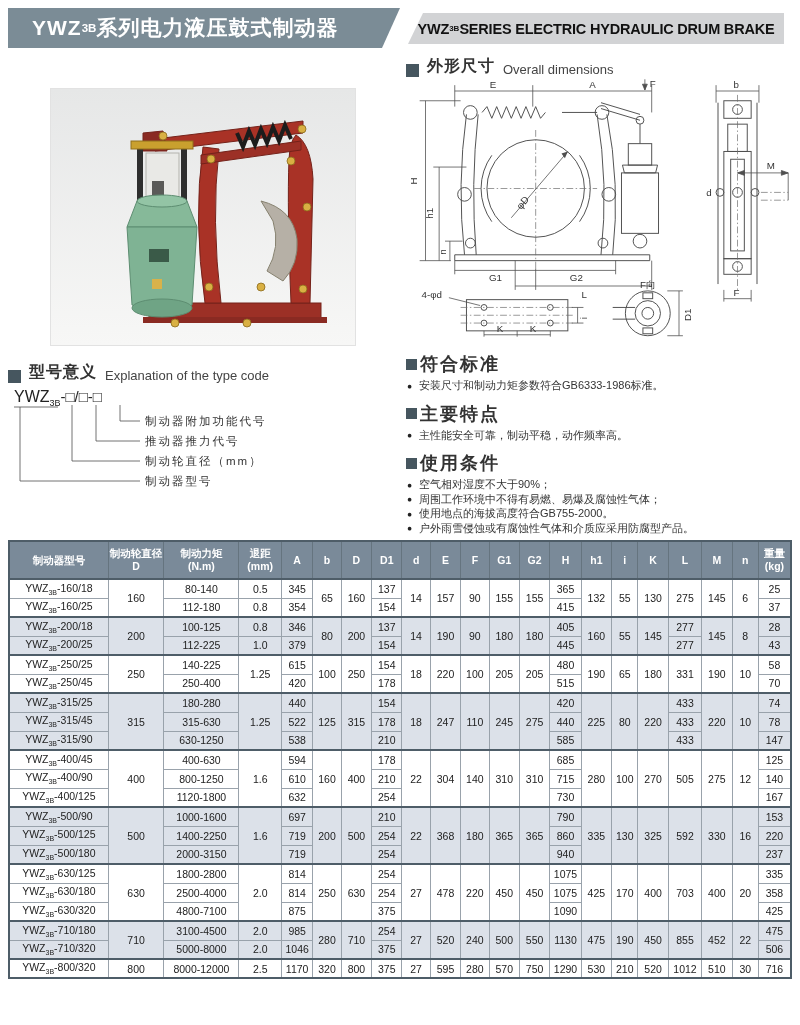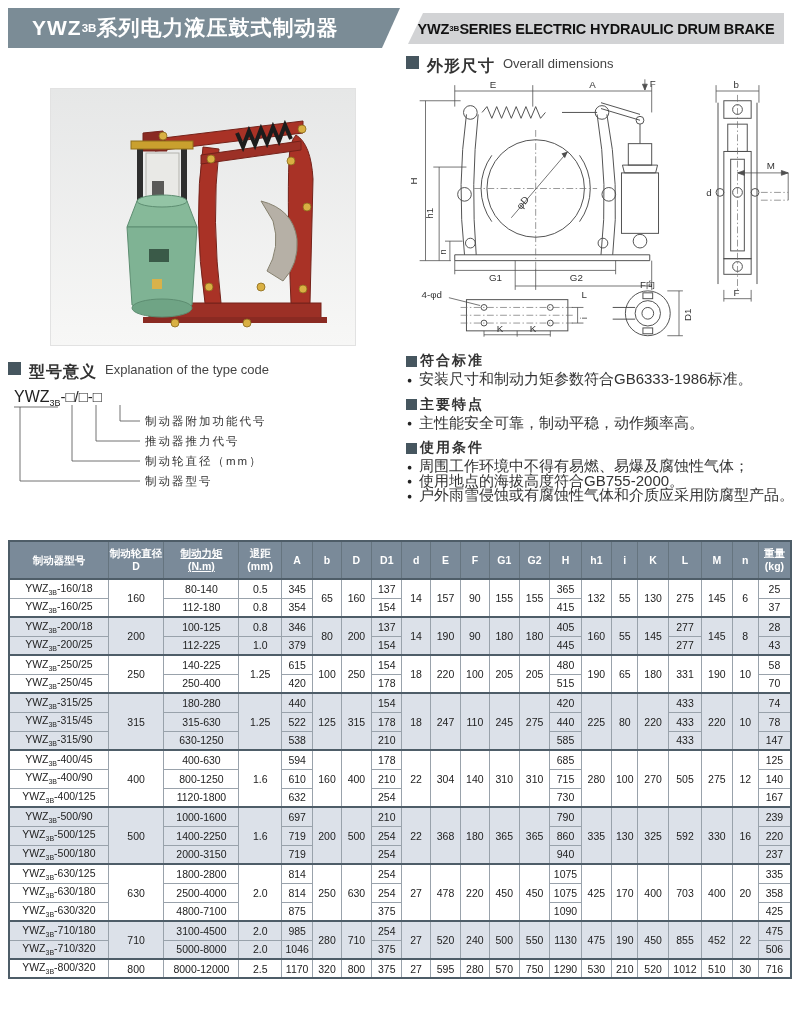--- a/index.html
+++ b/index.html
@@ -20,30 +20,30 @@
   sub.m { font-size:0.55em; vertical-align:-0.22em; letter-spacing:0; }
 
   
   .cols { display:flex; height:486px; }
   .col-l { width:394px; }
   .col-r { flex:1; padding-left:8px; }
 
   .photo-box { margin:40px 42px 0 42px; width:306px; height:258px;
     background:linear-gradient(#e6e7e7,#f7f7f6); border:1px solid #e2e2e2; }
 
-  .sec-h { display:flex; align-items:flex-start; gap:8px; margin-top:16px; }
+  .sec-h { display:flex; align-items:flex-end; gap:8px; margin-top:16px; }
   .sec-h .sq { width:13px; height:13px; background:#46565f; flex:0 0 auto; }
   .sec-h .zh { font-size:16px; font-weight:bold; color:#333; letter-spacing:1px; }
   .sec-h .en { font-size:13px; color:#444; }
 
   .sub-h { display:flex; align-items:center; gap:3px; margin-top:9px; }
   .sub-h .sq { width:11px; height:11px; background:#46565f; }
-  .sub-h .zh { font-size:14px; font-weight:bold; color:#333; letter-spacing:2px; }
+  .sub-h .zh { font-size:18px; font-weight:bold; color:#333; letter-spacing:2px; }
   ul.bullets { list-style:none; margin:2px 0 0 1px; }
-  ul.bullets li { font-size:15px; color:#333; line-height:14.5px; position:relative; padding-left:12px; }
+  ul.bullets li { font-size:11px; color:#333; line-height:14.5px; position:relative; padding-left:12px; }
   ul.bullets li::before { content:"●"; position:absolute; left:0; top:0.5px; font-size:8.5px; color:#222; }
 
   
   table.tech { border-collapse:collapse; table-layout:fixed; width:784px; margin-top:6px;
     border:2px solid #4e5d68; }
   .tech th { background:#78897b; background:#7a8a99; color:#fff; font-weight:bold; font-size:10.5px;
     border:1px solid #65747f; height:38px; line-height:13px; padding:1px 0; }
   .tech td { border:1px solid #99a2ab; font-size:10.5px; text-align:center; height:19px;
     padding:0 1px; color:#222; background:#fff; }
   .tech tr.shaded td { background:#dce1e9; }
@@ -337,34 +337,35 @@
       </div>
       <ul class="bullets">
         <li>主性能安全可靠，制动平稳，动作频率高。</li>
       </ul>
 
       <div class="sub-h">
         <span class="sq"></span>
         <span class="zh">使用条件</span>
       </div>
       <ul class="bullets">
+        <li>空气相对湿度不大于90%；</li>
         <li>周围工作环境中不得有易燃、易爆及腐蚀性气体；</li>
         <li>使用地点的海拔高度符合GB755-2000。</li>
         <li>户外雨雪侵蚀或有腐蚀性气体和介质应采用防腐型产品。</li>
       </ul>
     </div>
   </div>
 
 
   <table class="tech">
     <thead>
         <tr id="thead-row">
           <th style="width: 98px;">制动器型号</th>
           <th style="width: 55px; text-align: center;">制动轮直径<br>D</th>
-          <th style="width: 74px; text-decoration: underline;">制动力矩<br>(N.m)</th>
+          <th style="width: 74px;">制动力矩<br>(N.m)</th>
           <th style="width: 42px;">退距<br>(mm)</th>
           <th style="width: 31px;">A</th>
           <th style="width: 28px;">b</th>
           <th style="width: 30px;">D</th>
           <th style="width: 30px;">D1</th>
           <th style="width: 28px;">d</th>
           <th style="width: 30px;">E</th>
           <th style="width: 28px;">F</th>
           <th style="width: 30px;">G1</th>
           <th style="width: 30px;">G2</th>
@@ -569,21 +570,21 @@
           <td rowspan="3">180</td>
           <td rowspan="3">365</td>
           <td rowspan="3">365</td>
           <td>790</td>
           <td rowspan="3">335</td>
           <td rowspan="3">130</td>
           <td rowspan="3">325</td>
           <td rowspan="3">592</td>
           <td rowspan="3">330</td>
           <td rowspan="3">16</td>
-          <td>239</td>
+          <td>153</td>
         </tr>
         <tr class="shaded">
           <td class="model">YWZ<sub>3B</sub>-500/125</td>
           <td>1400-2250</td>
           <td>719</td>
           <td>254</td>
           <td>860</td>
           <td>220</td>
         </tr>
         <tr class="shaded">

